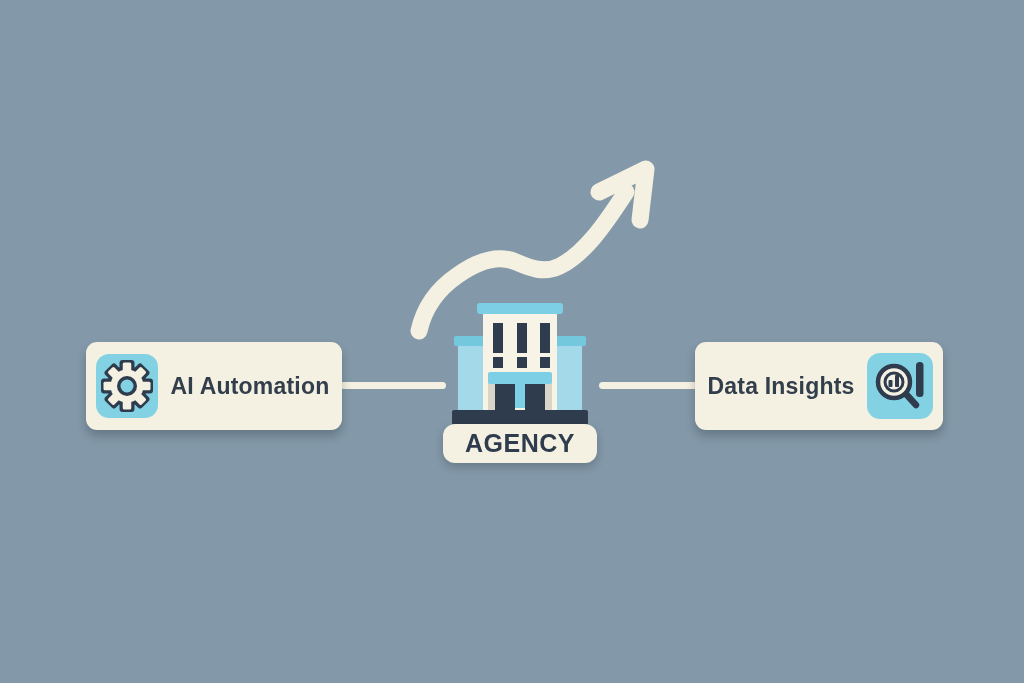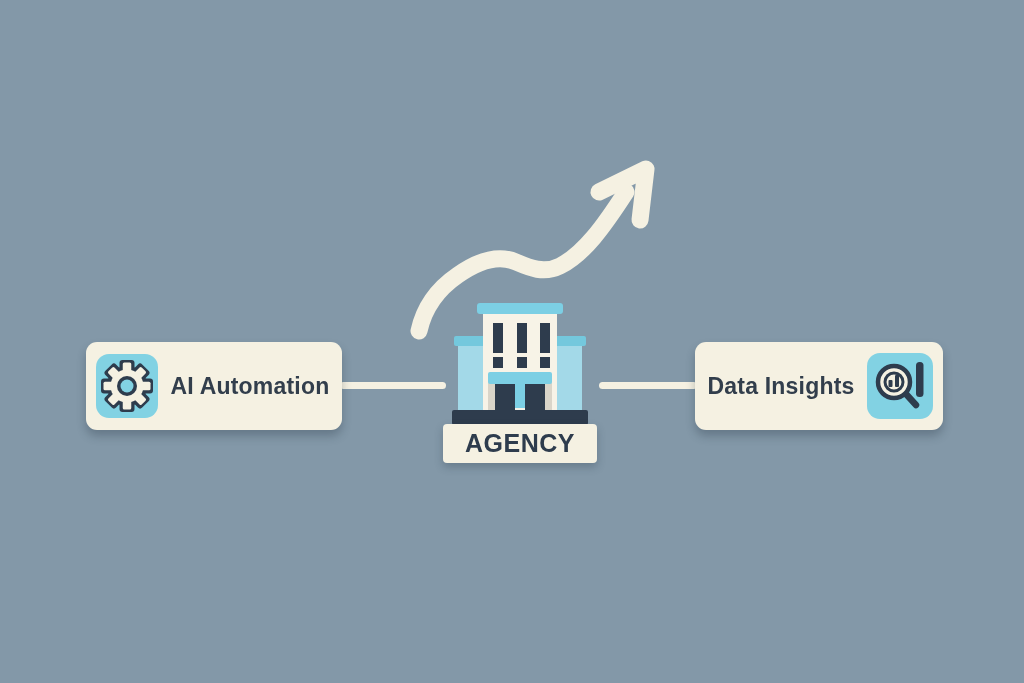--- a/index.html
+++ b/index.html
@@ -31,21 +31,21 @@
     color:var(--text);letter-spacing:.2px;padding:0 6px;
   }
   .connector{
     position:absolute;top:382px;height:7px;border-radius:4px;background:var(--cream);
   }
   .connector.left{left:340px;width:106px;}
   .connector.right{left:599px;width:98px;}
   .building-wrap{position:absolute;left:440px;top:298px;width:160px;height:132px;}
   .agency-pill{
     position:absolute;left:443px;top:424px;width:154px;height:39px;
-    background:var(--cream);border-radius:4px;
+    background:var(--cream);border-radius:12px;
     display:flex;align-items:center;justify-content:center;
     box-shadow:0 4px 8px rgba(25,40,55,.25);
   }
   .agency-pill span{
     font-weight:bold;font-size:25px;color:var(--navy);letter-spacing:.5px;
   }
   .arrow-wrap{position:absolute;left:398px;top:148px;width:270px;height:200px;}
   
   .f-navy{fill:var(--navy)} .f-cream{fill:var(--cream)} .f-white{fill:#f7f3e7}
   .f-roof{fill:var(--roof_blue)} .f-cap{fill:var(--cap_blue)}

